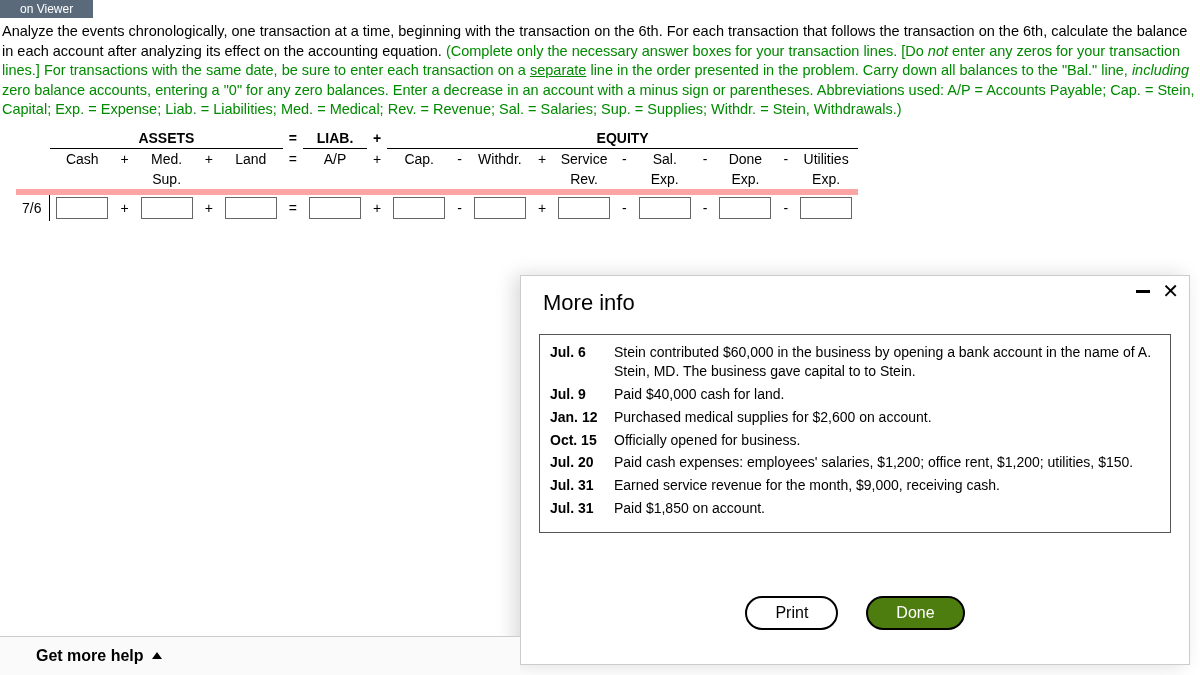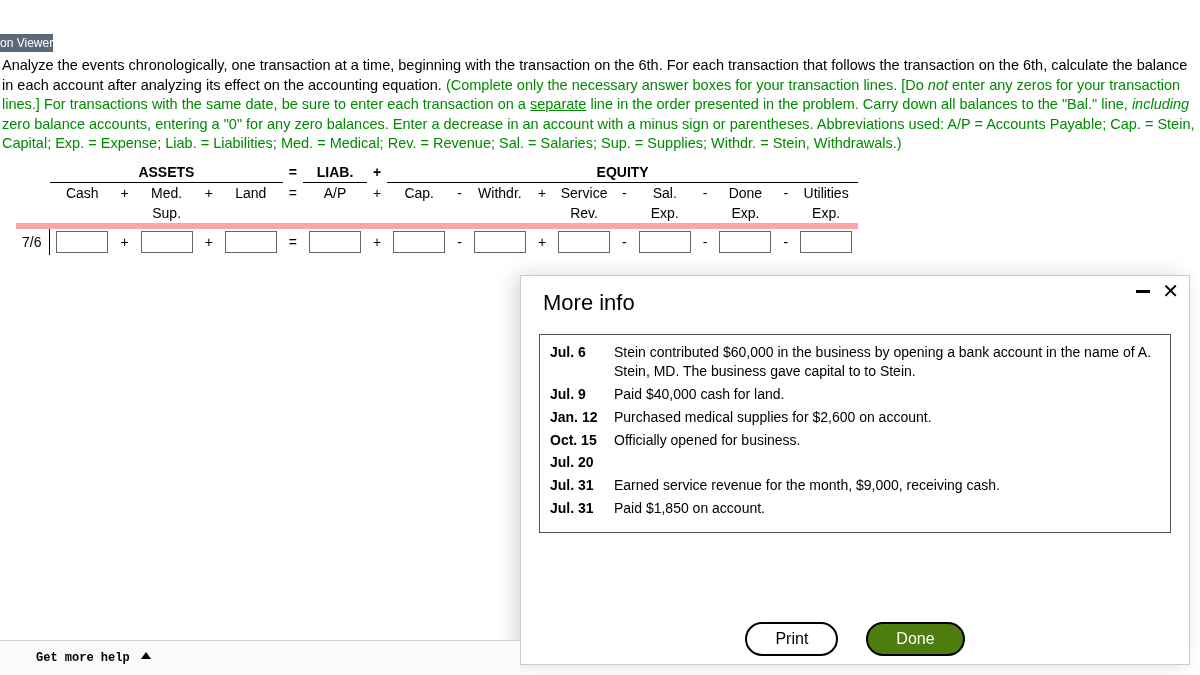--- a/index.html
+++ b/index.html
@@ -11,23 +11,22 @@
     background: #fff;
     width: 1200px;
     height: 675px;
     overflow: hidden;
     position: relative;
   }
   .tab {
     display: inline-block;
     background: #5a6a7a;
     color: #fff;
-    padding: 2px 0;
+    padding: 2px 20px;
     font-size: 12px;
-    margin-top: 34px;
   }
   .instructions {
     padding: 4px 2px 6px 2px;
     line-height: 1.35;
     font-size: 14.5px;
   }
   .instructions .green { color: #008a00; }
   .instructions .underline { text-decoration: underline; }
   .instructions .ital { font-style: italic; }
 
@@ -87,21 +86,21 @@
   .close-icon { font-size: 20px; line-height: 14px; cursor:pointer; }
   .info-box {
     border: 1px solid #555;
     padding: 8px 10px 10px 10px;
     font-size: 14px;
   }
   .info-row { display: flex; gap: 14px; margin-bottom: 4px; line-height:1.35;}
   .info-date { font-weight: bold; min-width: 50px; }
   .modal-buttons {
     position: absolute;
-    bottom: 8px;
+    bottom: 34px;
     width: 100%;
     left: 0;
     display: flex;
     justify-content: center;
     gap: 28px;
   }
   .btn {
     border: 2px solid #000;
     border-radius: 22px;
     padding: 6px 28px;
@@ -112,22 +111,21 @@
   .btn-done { background: #4d7c0f; color: #fff; }
 
   .help-bar {
     position: absolute;
     left: 0; bottom: 0;
     width: 520px;
     border-top: 1px solid #ccc;
     background: #fafafa;
     padding: 10px 0 10px 36px;
     font-weight: bold;
-    font-size: 12px;
-    font-family: Liberation Mono, monospace;
+    font-size: 16px;
   }
   .caret-up {
     display:inline-block; width:0;height:0;
     border-left:5px solid transparent;
     border-right:5px solid transparent;
     border-bottom:7px solid #000;
     margin-left:4px; vertical-align: 2px;
   }
 </style>
 </head>
@@ -240,20 +238,21 @@
     <div class="info-row">
         <span class="info-date">Jan. 12</span>
         <span>Purchased medical supplies for $2,600 on account.</span>
       </div>
     <div class="info-row">
         <span class="info-date">Oct. 15</span>
         <span>Officially opened for business.</span>
       </div>
     <div class="info-row">
         <span class="info-date">Jul. 20</span>
+        <span>Paid cash expenses: employees' salaries, $1,200; office rent, $1,200; utilities, $150.</span>
       </div>
     <div class="info-row">
         <span class="info-date">Jul. 31</span>
         <span>Earned service revenue for the month, $9,000, receiving cash.</span>
       </div>
     <div class="info-row">
         <span class="info-date">Jul. 31</span>
         <span>Paid $1,850 on account.</span>
       </div>
   </div>

